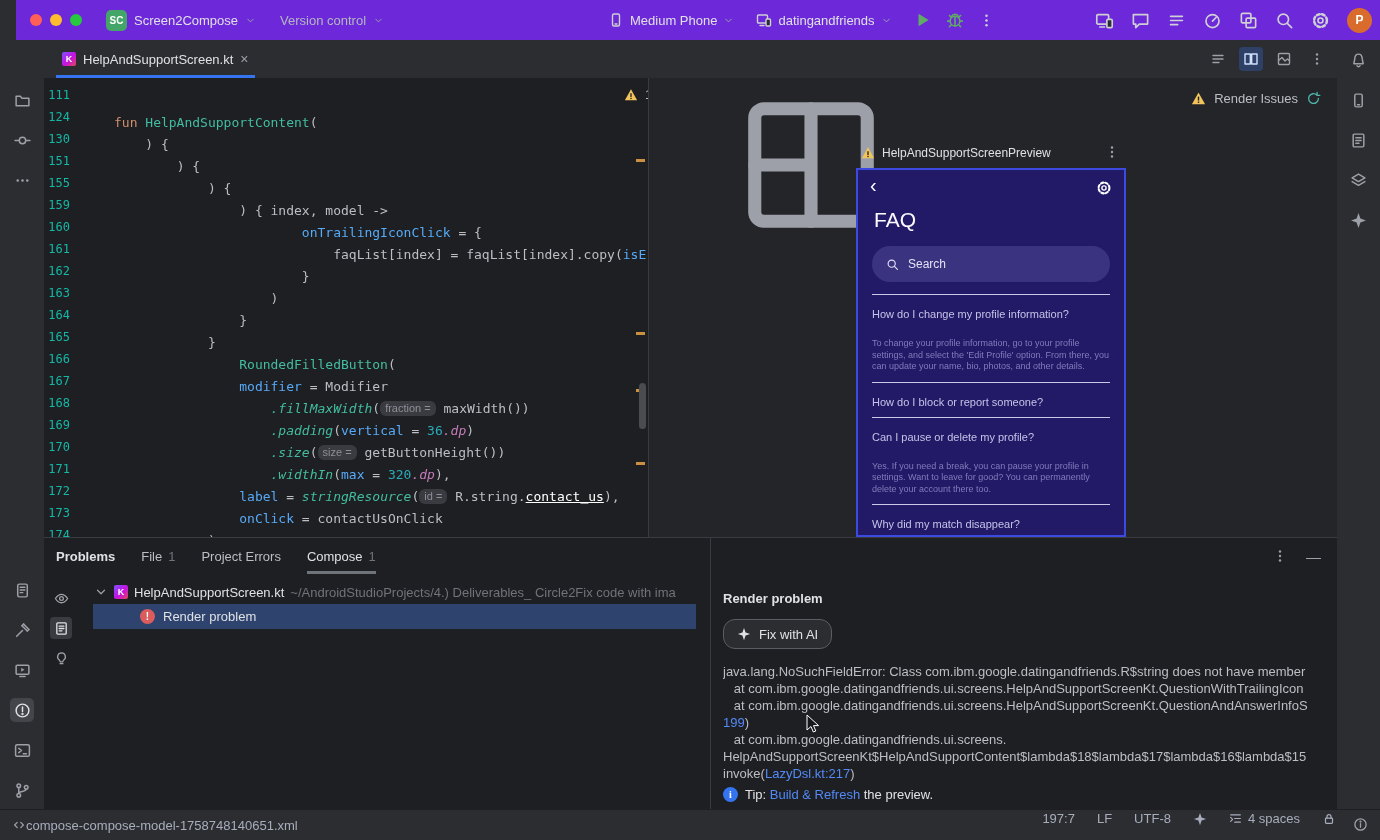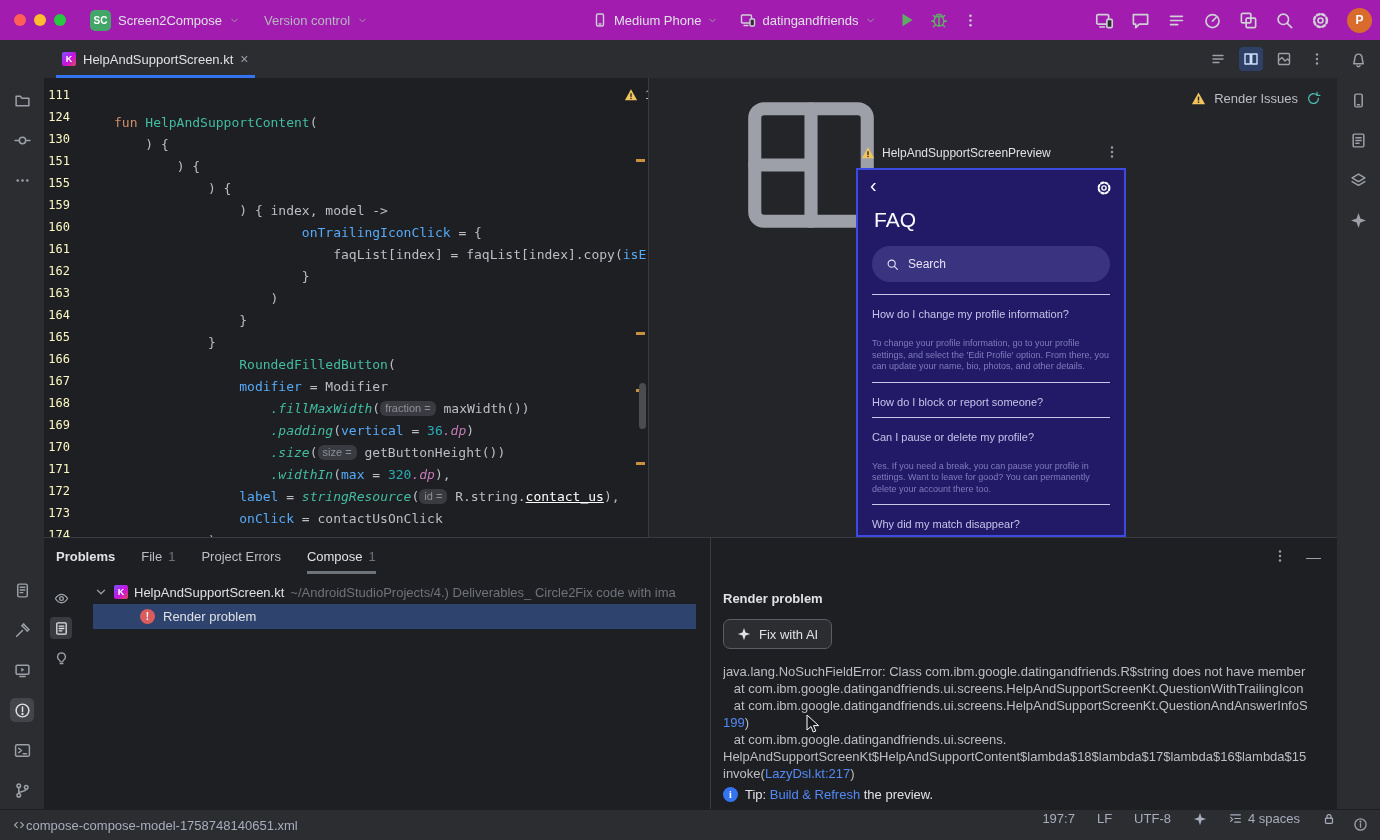--- a/index.html
+++ b/index.html
@@ -1,19 +1,19 @@
 <!DOCTYPE html>
 <html><head>
 <meta charset="utf-8">
 <style>
   html,body{margin:0;padding:0;background:#111;}
   #window{position:relative;width:1380px;height:840px;background:#2B2D30;font-family:"Liberation Sans",sans-serif;color:#DFE1E5;overflow:hidden;font-size:13px;}
   .ic{fill:none;stroke:currentColor;stroke-width:1.4;stroke-linecap:round;stroke-linejoin:round;flex:none;display:block;}
   
-  #titlebar{position:absolute;left:0;top:0;right:0;height:40px;background:#a21caf;}
+  #titlebar{position:absolute;left:16px;top:0;right:0;height:40px;background:#6d28d9;}
   .tl{position:absolute;top:14px;width:12px;height:12px;border-radius:50%;}
   .tb-left{position:absolute;left:90px;top:0;height:40px;display:flex;align-items:center;gap:7px;}
   .badge-sc{width:21px;height:21px;border-radius:5px;background:#43A567;color:#fff;font-size:10px;font-weight:700;display:flex;align-items:center;justify-content:center;}
   .chev{width:11px;height:11px;color:#9DA0A8;}
   .dim{color:#B4B8BF;}
   .tb-center{position:absolute;left:592px;top:0;height:40px;display:flex;align-items:center;gap:6px;}
   .tb-right{position:absolute;right:8px;top:0;height:40px;display:flex;align-items:center;gap:17px;color:#CED0D6;}
   .tb-right .ic{width:19px;height:19px;}
   .avatar{width:25px;height:25px;border-radius:50%;background:#D96C2C;color:#fff;font-weight:700;font-size:12px;display:flex;align-items:center;justify-content:center;}
   .spacer16{width:10px;}
@@ -30,21 +30,21 @@
   .edtab:after{content:"";position:absolute;left:0;right:0;bottom:0;height:3px;background:#3574F0;}
   .kicon{width:14px;height:14px;border-radius:2px;background:linear-gradient(135deg,#7F52FF 0%,#C711E1 55%,#E44857 100%);color:#fff;font-size:9px;font-weight:700;display:flex;align-items:center;justify-content:center;}
   .tabclose{color:#9DA0A8;font-size:14px;line-height:1;}
   .tab-modes{position:absolute;right:8px;top:7px;display:flex;align-items:center;gap:9px;color:#9DA0A8;}
   .mode{width:24px;height:24px;display:flex;align-items:center;justify-content:center;border-radius:4px;}
   .mode .ic{width:16px;height:16px;}
   .mode.active{background:rgba(53,116,240,.28);color:#CFE0FF;}
   
   #codepane{position:absolute;left:44px;top:78px;width:604px;height:459px;background:#1E1F22;overflow:hidden;padding-top:6px;box-sizing:border-box;}
   .crow{display:flex;height:22px;line-height:22px;font-family:"DejaVu Sans Mono",monospace;font-size:13px;white-space:pre;}
-  .ln{width:70px;flex:none;text-align:right;padding-right:44px;box-sizing:border-box;color:#fef9c3;font-size:12px;}
+  .ln{width:70px;flex:none;text-align:right;padding-right:44px;box-sizing:border-box;color:#14b8a6;font-size:12px;}
   .ctext{flex:1;color:#BCBEC4;margin-top:28px;}
   .tk-kw{color:#CF8E6D;}
   .tk-fn{color:#42BDA2;}
   .tk-named{color:#57AAF7;}
   .tk-ext{color:#42BDA2;font-style:italic;}
   .tk-num{color:#2AACB8;}
   .tk-prop{color:#C77DBB;font-style:italic;}
   .tk-res{color:#ffffff;text-decoration:underline;}
   .tk-pl{color:#BCBEC4;}
   .tk-inlay{display:inline-block;background:#393B40;color:#8C9097;border-radius:6px;font-size:11px;line-height:15px;padding:0 5px;vertical-align:1px;font-family:"Liberation Sans",sans-serif;}
@@ -81,21 +81,21 @@
   .bt-strip{position:absolute;left:0;top:37px;width:34px;bottom:0;display:flex;flex-direction:column;align-items:center;gap:8px;padding-top:12px;color:#9DA0A8;}
   .bt-strip .sq{width:22px;height:22px;display:flex;align-items:center;justify-content:center;border-radius:4px;}
   .bt-strip .sq.active{background:#393B40;color:#DFE1E5;}
   .tree-row1{position:absolute;left:34px;top:42px;height:24px;display:flex;align-items:center;gap:6px;padding-left:16px;white-space:nowrap;overflow:hidden;width:630px;}
   .tree-path{color:#6F737A;}
   .tree-row2{position:absolute;left:49px;top:66px;width:603px;height:25px;background:#2E436E;border-radius:0;display:flex;align-items:center;gap:8px;padding-left:47px;box-sizing:border-box;}
   .err-ico{width:15px;height:15px;border-radius:50%;background:#DB5C5C;color:#fff;font-size:10px;font-weight:700;display:flex;align-items:center;justify-content:center;flex:none;}
   #hdivider2{position:absolute;left:666px;top:0;width:1px;height:273px;background:#393B40;}
   .detail{position:absolute;left:667px;top:37px;right:0;bottom:0;padding:16px 0 0 12px;overflow:hidden;}
   .detail h3{margin:0;font-size:13px;font-weight:700;color:#DFE1E5;}
-  .fix-btn{margin-top:13px;display:inline-flex;align-items:center;gap:8px;height:28px;padding:0 13px;border:1px solid #5A5D63;border-radius:7px;background:#2B2D30;color:#DFE1E5;}
+  .fix-btn{margin-top:13px;display:inline-flex;align-items:center;gap:8px;height:28px;padding:0 13px;border:1px solid #5A5D63;border-radius:12px;background:#2B2D30;color:#DFE1E5;}
   #trace{margin-top:14px;color:#BCBEC4;font-size:13px;}
   .trace-line{white-space:pre;overflow:hidden;height:17px;line-height:17px;}
   .lnk{color:#548AF7;}
   .tip-row{margin-top:5px;display:flex;align-items:center;gap:7px;}
   .info-ico{width:15px;height:15px;border-radius:50%;background:#3574F0;color:#fff;font-size:10px;font-weight:700;font-family:"Liberation Serif",serif;display:flex;align-items:center;justify-content:center;flex:none;}
   
   #statusbar{position:absolute;left:0;right:0;bottom:0;height:30px;background:#2B2D30;border-top:1px solid #1E1F22;color:#A8ADBD;}
   .st-left{position:absolute;left:12px;top:0;height:30px;display:flex;align-items:center;gap:0;}
   .st-right{position:absolute;right:44px;top:0;height:17px;display:flex;align-items:center;gap:22px;}
   .st-item{display:flex;align-items:center;gap:6px;}

